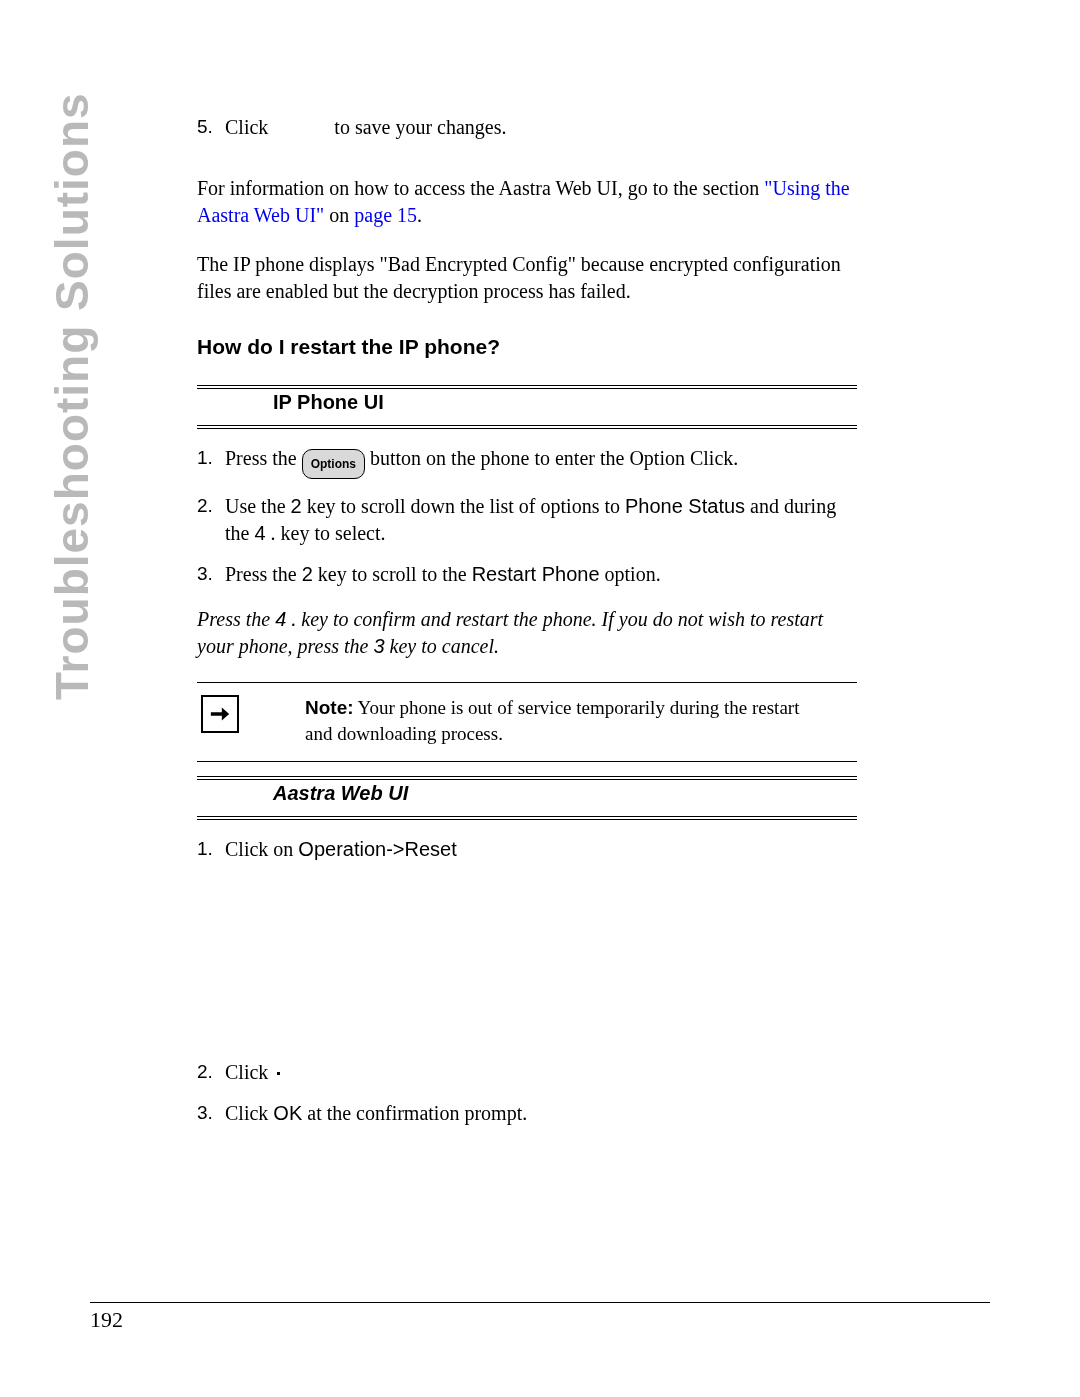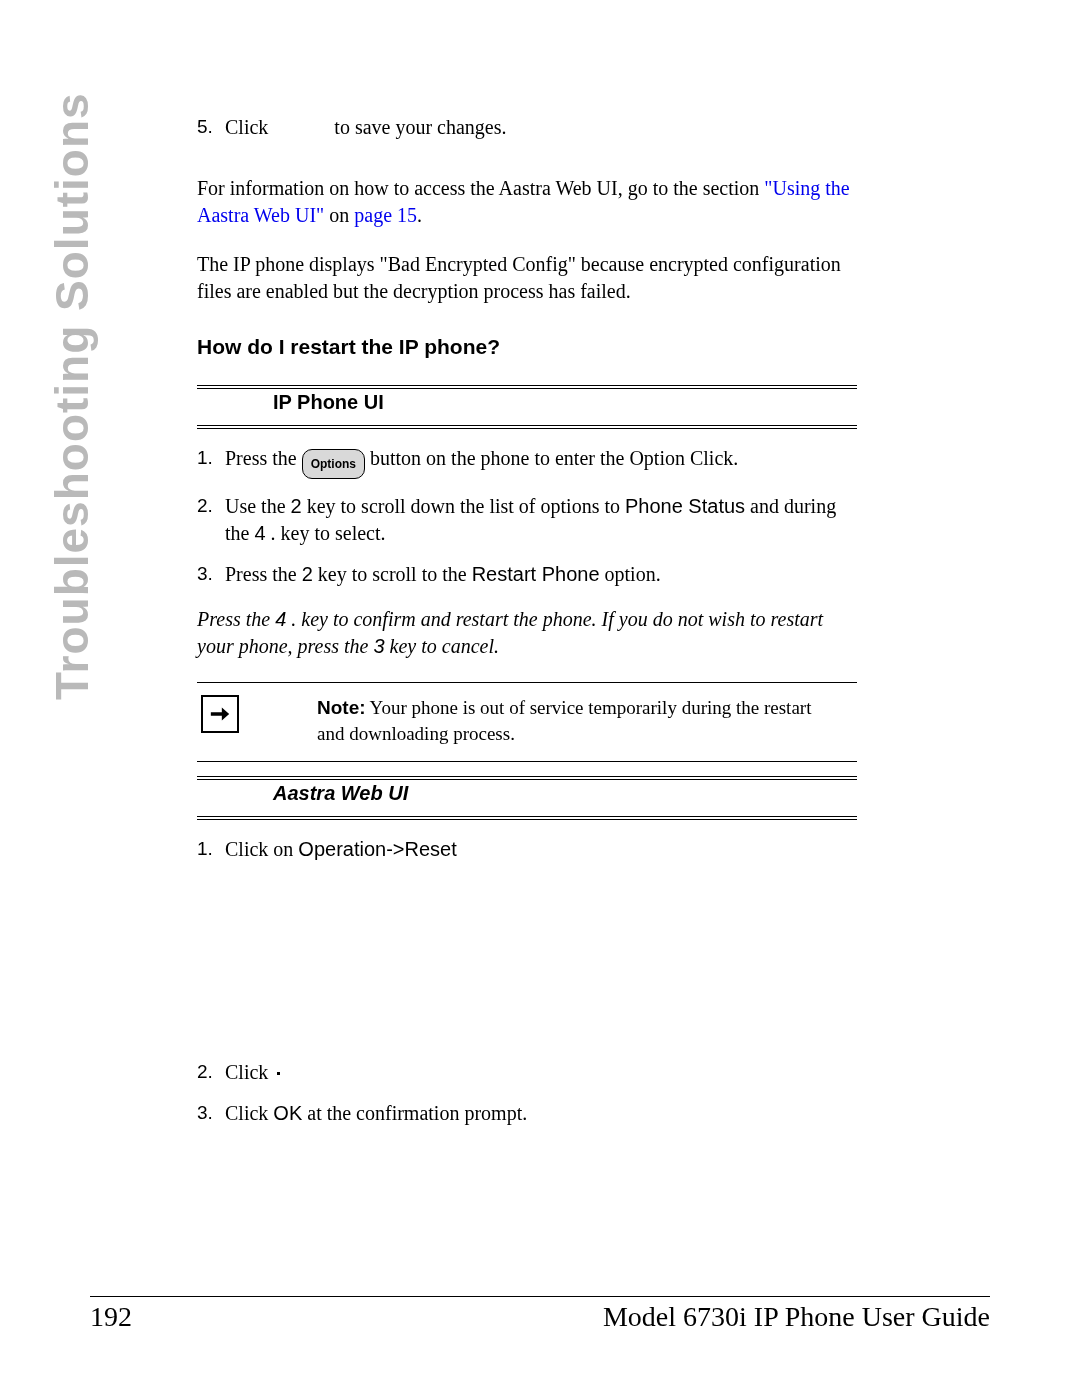--- a/index.html
+++ b/index.html
@@ -101,21 +101,21 @@
     background: #d9d9d9;
     font-family: Arial, Helvetica, sans-serif;
     font-size: 12px;
     font-weight: 700;
     line-height: 1;
   }
   .note-rule { border-top: 1px solid #000; margin: 22px 0 10px 0; }
   .note-block {
     display: flex;
     align-items: flex-start;
-    gap: 32px;
+    gap: 20px;
     padding: 2px 0 8px 0;
   }
   .note-icon {
     width: 34px;
     height: 34px;
     border: 2px solid #000;
     display: flex;
     align-items: center;
     justify-content: center;
     margin-left: 4px;
@@ -141,21 +141,21 @@
     right: 90px;
     bottom: 64px;
   }
   .footer .rule {
     border-top: 1px solid #000;
     margin-bottom: 4px;
   }
   .footer .row {
     display: flex;
     justify-content: space-between;
-    font-size: 28px;
+    font-size: 22px;
   }
 </style>
 </head>
 <body>
 
 <div class="page">
 
   <div class="side-label">Troubleshooting Solutions</div>
 
   <div class="content">
@@ -249,17 +249,16 @@
         <span>Click </span><span class="sans">OK</span><span> at the confirmation prompt.</span>
       </li>
     </ol>
 
   </div>
 
   <div class="footer">
     <div class="rule"></div>
     <div class="row">
       <span>192</span>
-      <span>Model 6730i IP Phone User Guide</span>
     </div>
   </div>
 
 </div>
 
 </body></html>

